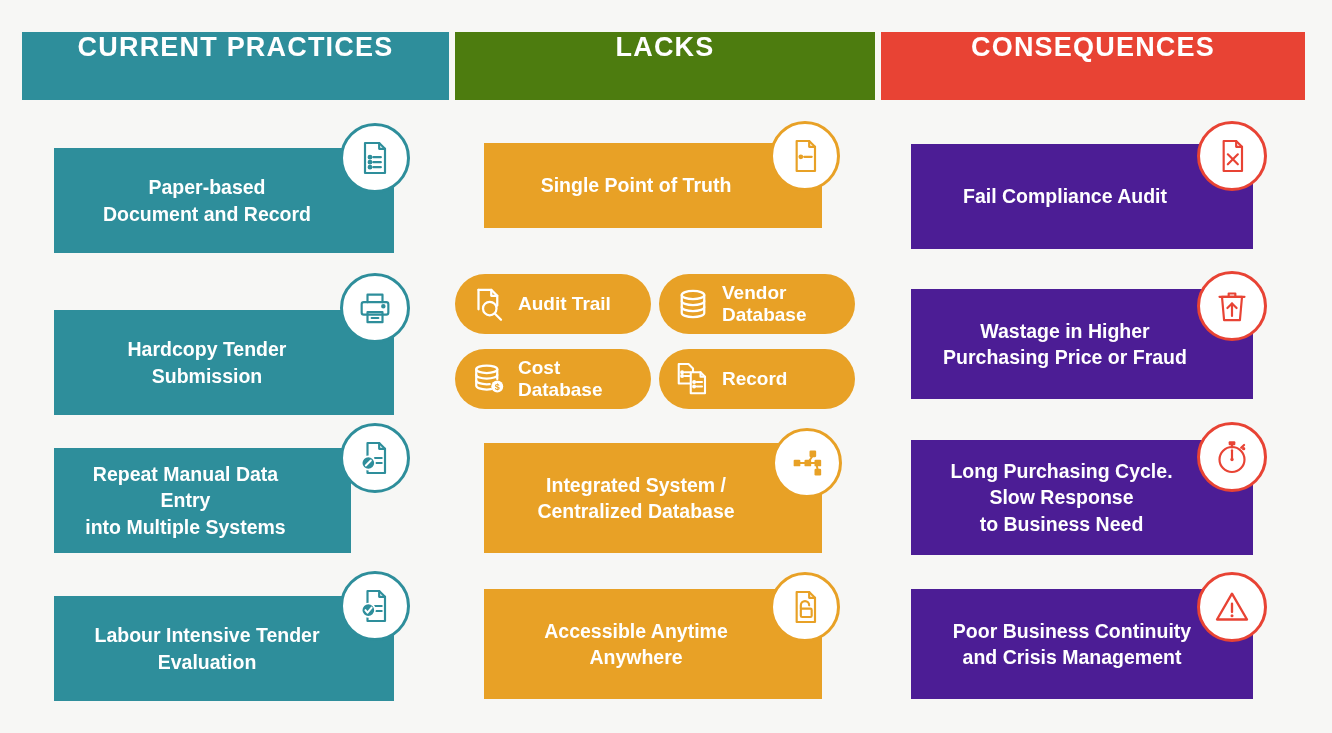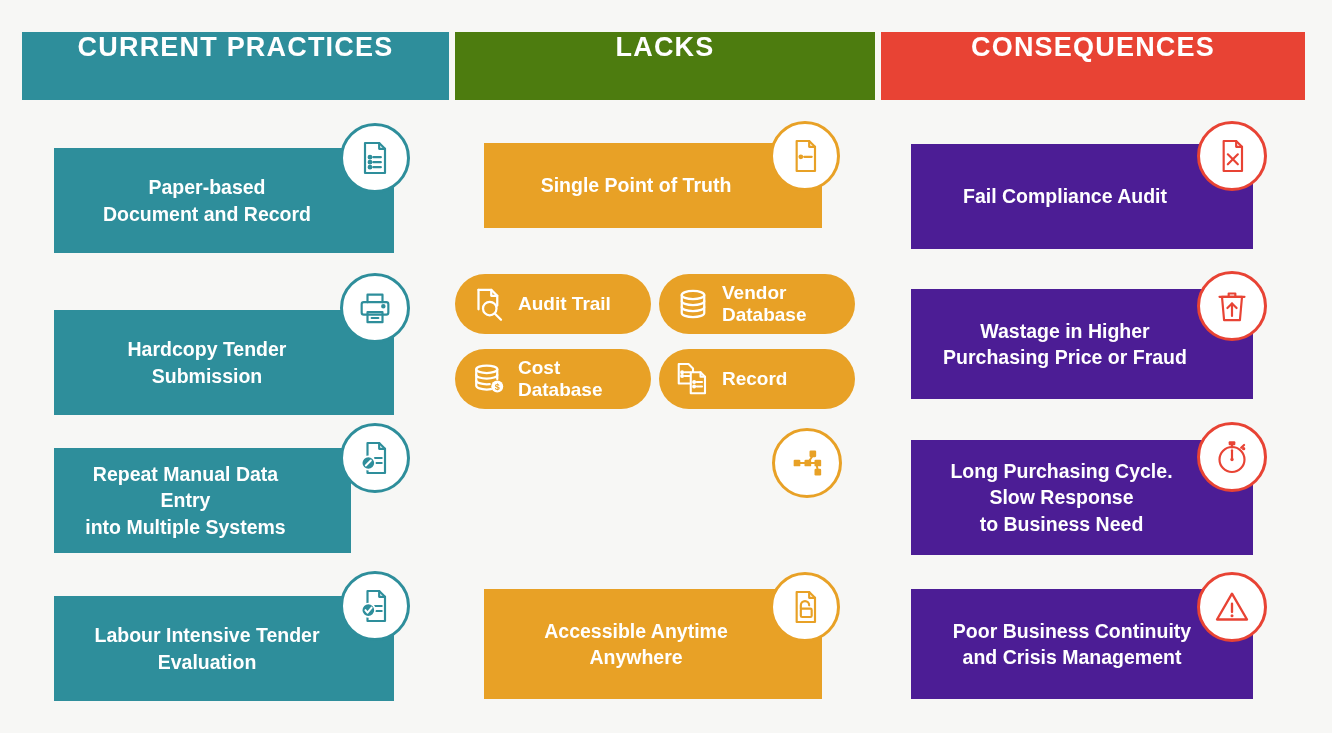--- a/index.html
+++ b/index.html
@@ -233,20 +233,24 @@
         <path d="M34 15v6h6"></path>
         <circle cx="25.5" cy="28" r="1.3" fill="#ffffff"></circle>
         <line x1="29" y1="28" x2="36" y2="28"></line>
         <circle cx="25.5" cy="34" r="1.3" fill="#ffffff"></circle>
         <line x1="29" y1="34" x2="36" y2="34"></line>
       </svg>
     </span>
     <span class="pill-label">Record</span>
   </div>
 
+  <div class="card orange" style="left:484px; top:443px; width:338px; height:110px;">
+    <span class="card-label">Integrated System /
+Centralized Database</span>
+  </div>
   <div class="badge orange" style="left:772px; top:428px;">
     <svg viewBox="0 0 48 48" fill="none" stroke="#E8A126" stroke-width="2.4" stroke-linecap="round" stroke-linejoin="round">
       <line x1="13" y1="24" x2="25" y2="24"></line>
       <line x1="25" y1="24" x2="31" y2="15"></line>
       <line x1="25" y1="24" x2="35" y2="24"></line>
       <line x1="35" y1="24" x2="37" y2="33"></line>
       <rect x="8" y="20" width="8" height="8" rx="1.4" fill="#E8A126" stroke="none"></rect>
       <rect x="21" y="20" width="8" height="8" rx="1.4" fill="#E8A126" stroke="none"></rect>
       <rect x="27" y="9" width="8" height="8" rx="1.4" fill="#E8A126" stroke="none"></rect>
       <rect x="33" y="20" width="8" height="8" rx="1.4" fill="#E8A126" stroke="none"></rect>

